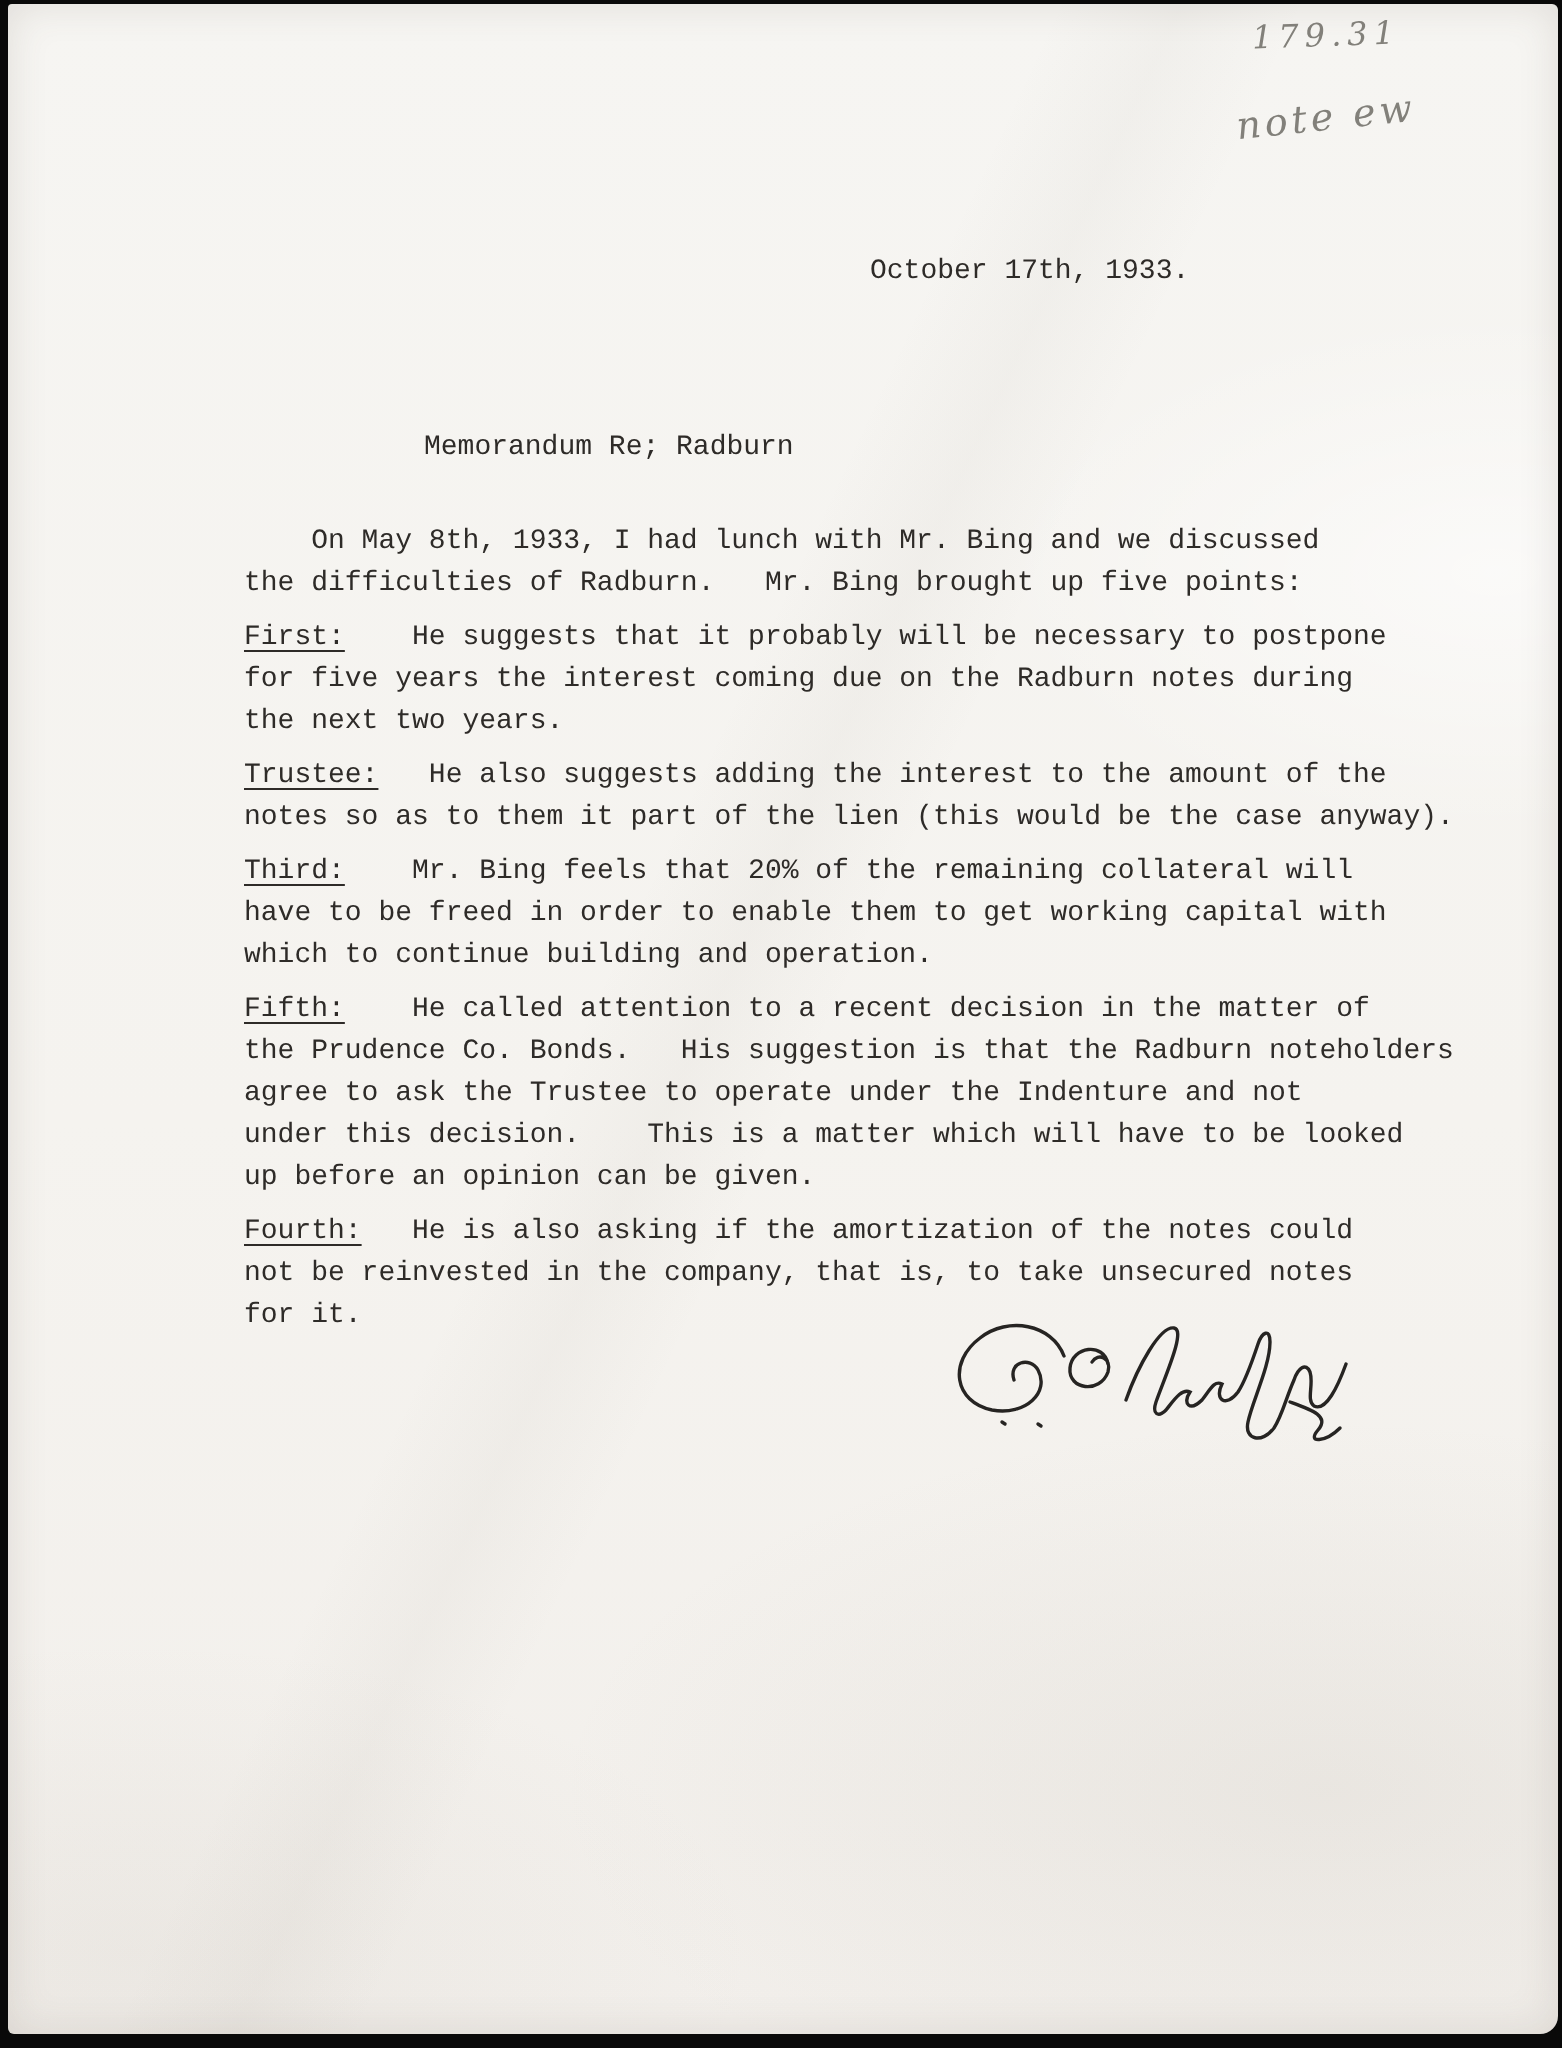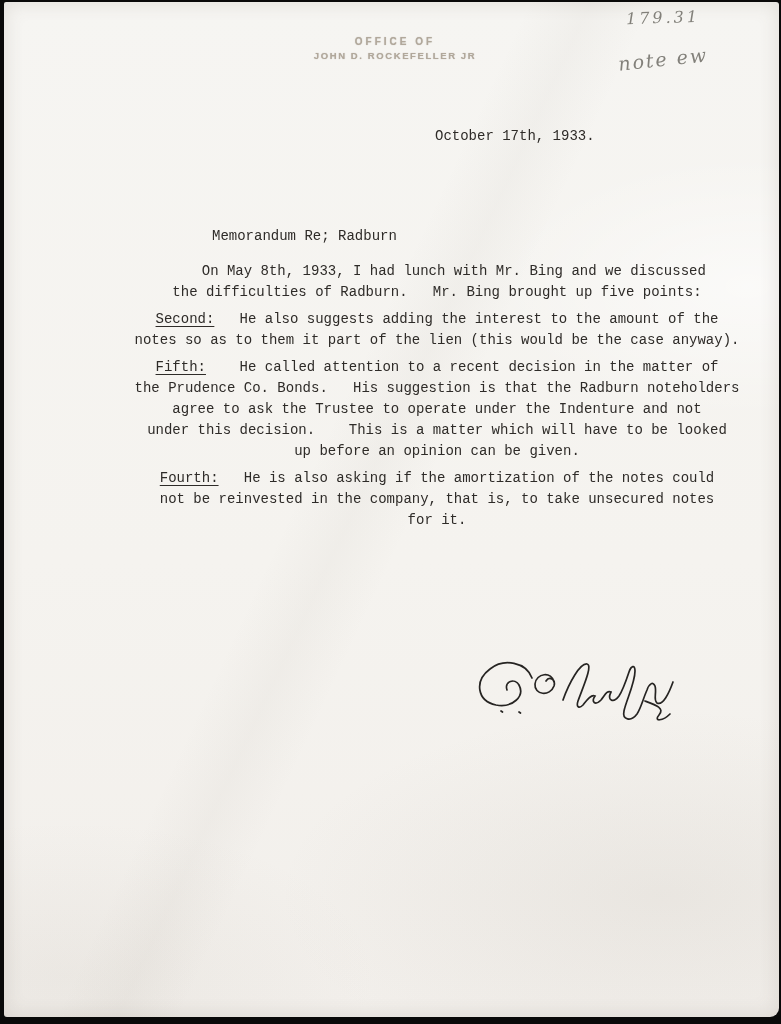--- a/index.html
+++ b/index.html
@@ -42,59 +42,61 @@
     position: absolute;
     font-family: "DejaVu Serif", serif;
     font-style: italic;
     color: #82807a;
   }
   .hand.number { left: 622px; top: 6px; font-size: 16px; letter-spacing: 3px; transform: rotate(-2deg); }
   .hand.note   { left: 614px; top: 46px; font-size: 19px; letter-spacing: 2px; transform: rotate(-6deg); }
   
   .type { color: #2e2b28; font-size: 14px; line-height: 21px; }
   .date-line    { position: absolute; left: 431px; top: 124px; }
-  .subject-line { position: absolute; left: 208px; top: 224px; }
+  .subject-line { position: absolute; left: 208px; top: 212px; }
   .memo-body    { position: absolute; left: 118px; top: 259px; width: 630px; }
-  .para { white-space: pre; margin: 0 0 6px 0; text-align: center; }
+  .para { white-space: pre; margin: 0 0 6px 0; }
   .para .lbl {
     text-decoration: underline;
     text-underline-offset: 3px;
     text-decoration-thickness: 1.2px;
   }
   
   .sig { position: absolute; left: 462px; top: 646px; }
   .sig path { fill: none; stroke: #262422; stroke-width: 1.7; stroke-linecap: round; }
 </style>
 </head>
 <body>
 
 <div class="scan">
   <div class="paper">
 
     <div class="hand number">179.31</div>
 
     <div class="hand note">note ew</div>
 
-    <div class="stamp">
-      <div class="l1">OFFICE OF</div>
-      <div class="l2">JOHN D. ROCKEFELLER JR</div>
-    </div>
 
     <div class="type date-line">October 17th, 1933.</div>
 
     <div class="type subject-line">Memorandum Re; Radburn</div>
 
     <div class="type memo-body">
       <div class="para"><span>    On May 8th, 1933, I had lunch with Mr. Bing and we discussed
 the difficulties of Radburn.   Mr. Bing brought up five points:</span></div>
 
+      <div class="para"><span class="lbl">First:</span><span>    He suggests that it probably will be necessary to postpone
+for five years the interest coming due on the Radburn notes during
+the next two years.</span></div>
 
-      <div class="para"><span class="lbl">Second:</span><span>   He also suggests adding the interest to the amount of the
+      <div class="para"><span class="lbl">Trustee:</span><span>   He also suggests adding the interest to the amount of the
 notes so as to them it part of the lien (this would be the case anyway).</span></div>
 
+      <div class="para"><span class="lbl">Third:</span><span>    Mr. Bing feels that 20% of the remaining collateral will
+have to be freed in order to enable them to get working capital with
+which to continue building and operation.</span></div>
 
       <div class="para"><span class="lbl">Fifth:</span><span>    He called attention to a recent decision in the matter of
 the Prudence Co. Bonds.   His suggestion is that the Radburn noteholders
 agree to ask the Trustee to operate under the Indenture and not
 under this decision.    This is a matter which will have to be looked
 up before an opinion can be given.</span></div>
 
       <div class="para"><span class="lbl">Fourth:</span><span>   He is also asking if the amortization of the notes could
 not be reinvested in the company, that is, to take unsecured notes
 for it.</span></div>

